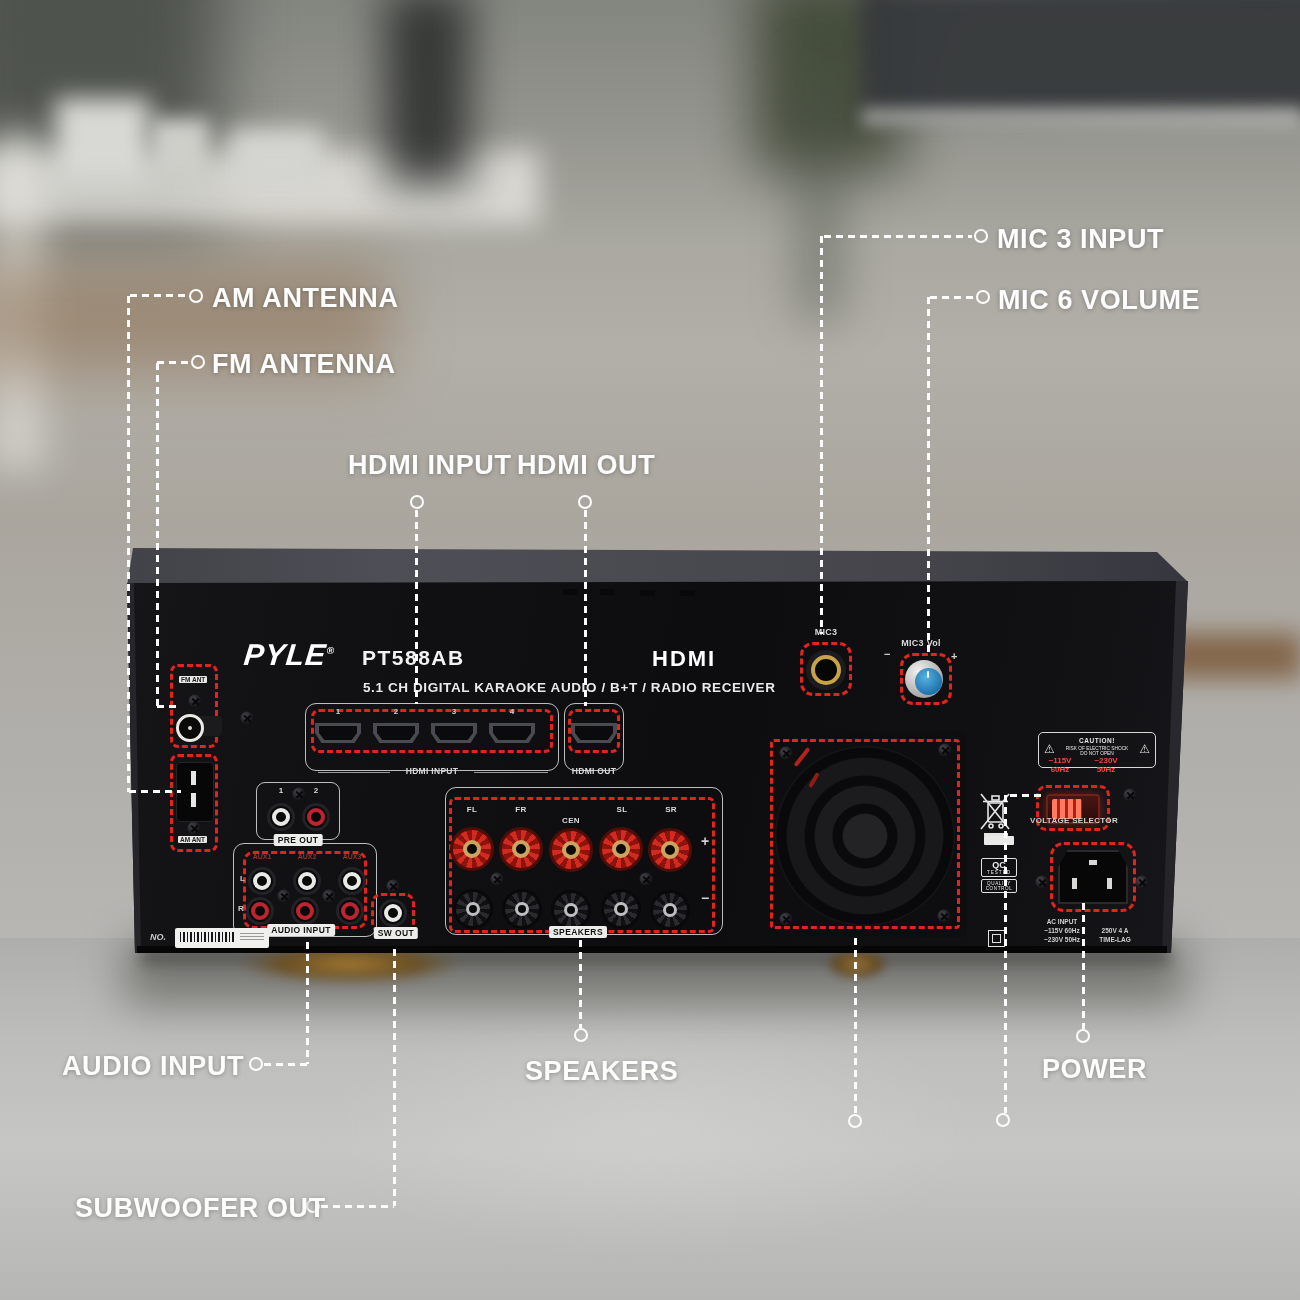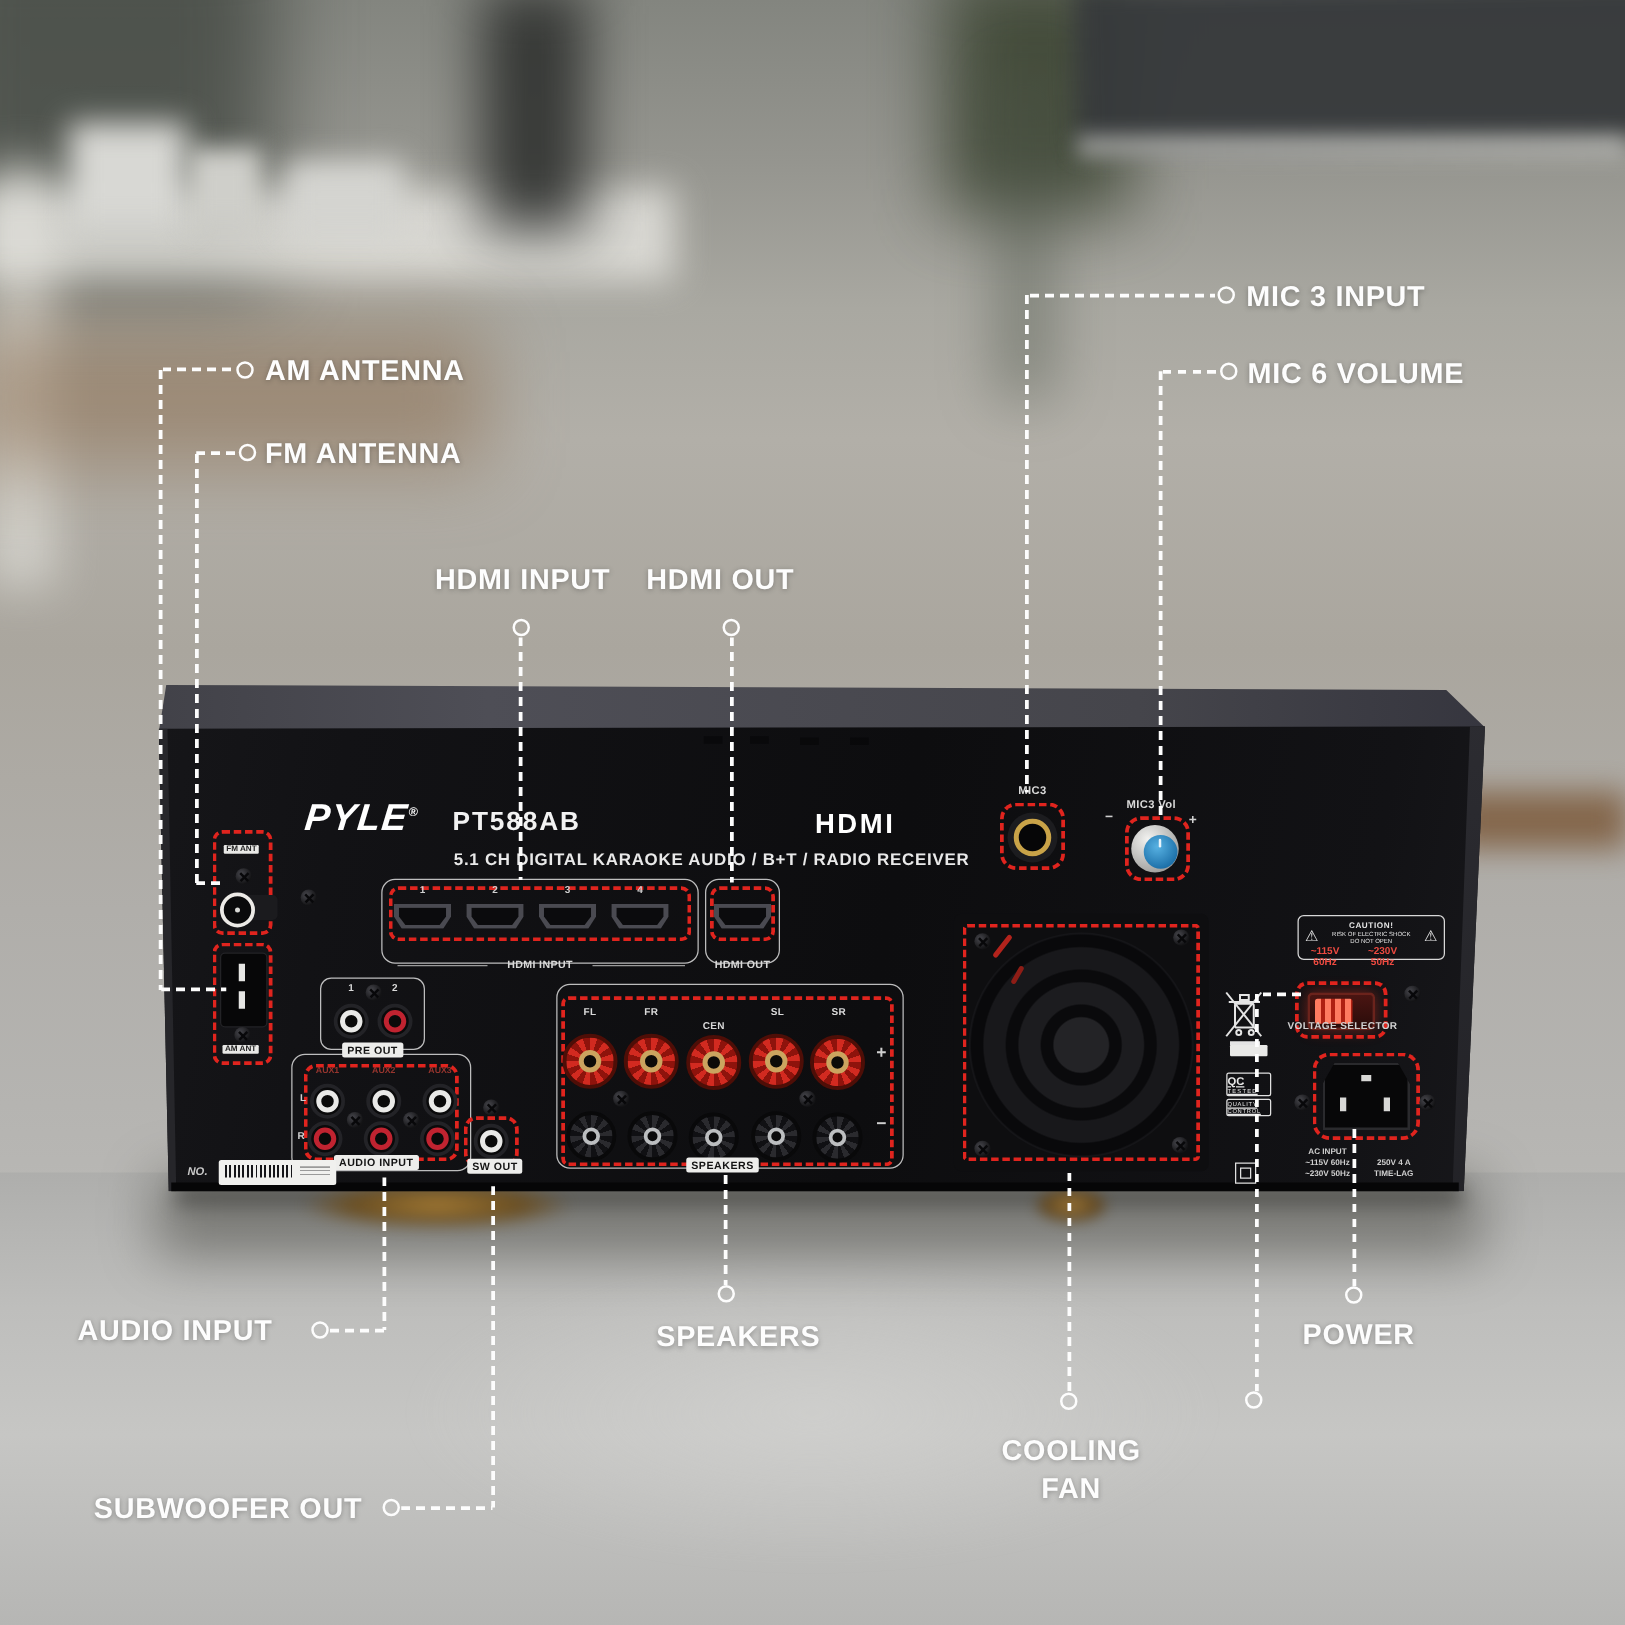--- a/index.html
+++ b/index.html
@@ -1,21 +1,21 @@
 <!DOCTYPE html>
 <html><head>
 <meta charset="utf-8">
 <style>
   html,body{margin:0;padding:0;background:#9a9a96;}
   #scene{position:relative;width:1300px;height:1300px;overflow:hidden;
          font-family:"Liberation Sans",sans-serif;background:linear-gradient(180deg,#83857f 0%,#95958f 10%,#a9a8a1 19%,#b2afa8 27%,#aaa69e 40%,#b0aeaa 56%,#b5b4b1 68%,#bcbbb8 80%,#b4b3b0 100%);}
   .abs{position:absolute;}
   .blur{position:absolute;pointer-events:none;}
   
-  .callout-label{position:absolute;color:#fdfdfd;font-weight:bold;font-size:23px;letter-spacing:.6px;
+  .callout-label{position:absolute;color:#fdfdfd;font-weight:bold;font-size:27px;letter-spacing:.6px;
                  text-shadow:0 1px 4px rgba(40,40,40,.35);white-space:nowrap;}
   .callout-circle{position:absolute;width:14px;height:14px;border:2.5px solid #fdfdfd;border-radius:50%;
                   box-sizing:border-box;background:transparent;}
   .dash-h{position:absolute;height:3px;background-image:repeating-linear-gradient(90deg,#fdfdfd 0 7px,transparent 7px 12px);}
   .dash-v{position:absolute;width:3px;background-image:repeating-linear-gradient(180deg,#fdfdfd 0 7px,transparent 7px 12px);}
   
   .red-dash{position:absolute;border:3px dashed #e0241e;border-radius:10px;box-sizing:border-box;}
   .white-box{position:absolute;border:1.5px solid rgba(232,232,232,.8);border-radius:9px;box-sizing:border-box;}
   .sticker{position:absolute;transform:translate(-50%,-50%);background:#ededeb;color:#141414;font-weight:bold;
            font-size:8.5px;padding:1px 4px;border-radius:2px;letter-spacing:.4px;white-space:nowrap;}
@@ -223,21 +223,21 @@
       <line x1="7" y1="13.5" x2="32" y2="13.5"></line>
       <rect x="16" y="8" width="7" height="4"></rect>
       <circle cx="15" cy="38" r="2"></circle>
         <circle cx="25" cy="38" r="2"></circle>
       <line x1="5" y1="6" x2="33" y2="41"></line>
       <line x1="33" y1="6" x2="5" y2="41"></line>
     </g>
     <rect x="8" y="45" width="24" height="3.5" fill="#e4e4e4"></rect>
   </svg>
   <div class="abs" style="left:984px;top:836px;width:30px;height:9px;background:#e9e9e7;border-radius:1px;"></div>
-  <div class="abs" style="left:981px;top:858px;width:36px;height:48px;color:#e9e9e9;text-decoration:underline;">
+  <div class="abs" style="left:981px;top:858px;width:36px;height:48px;color:#e9e9e9;text-align:center;">
     <div style="border:1px solid #e0e0e0;border-radius:2px;padding:1px 0;">
       <div style="font-size:9px;font-weight:bold;">QC</div>
       <div style="font-size:4.6px;letter-spacing:1px;">TESTED</div>
     </div>
     <div style="border:1px solid #e0e0e0;border-radius:2px;margin-top:2px;padding:1px 0;">
       <div style="font-size:4.6px;letter-spacing:.6px;">QUALITY</div>
       <div style="font-size:4.6px;letter-spacing:.6px;">CONTROL</div>
     </div>
   </div>
   <div class="abs" style="left:988px;top:930px;width:17px;height:17px;border:1.5px solid #e0e0e0;box-sizing:border-box;">
@@ -306,19 +306,15 @@
 
   <div class="callout-label" style="left:212px;top:283px;">AM ANTENNA</div>
   <div class="callout-label" style="left:212px;top:349px;">FM ANTENNA</div>
   <div class="callout-label" style="left:348px;top:450px;">HDMI INPUT</div>
   <div class="callout-label" style="left:517px;top:450px;">HDMI OUT</div>
   <div class="callout-label" style="left:997px;top:224px;">MIC 3 INPUT</div>
   <div class="callout-label" style="left:998px;top:285px;">MIC 6 VOLUME</div>
   <div class="callout-label" style="left:62px;top:1051px;">AUDIO INPUT</div>
   <div class="callout-label" style="left:525px;top:1056px;">SPEAKERS</div>
   <div class="callout-label" style="left:75px;top:1193px;">SUBWOOFER OUT</div>
-  <div class="callout-label" style="left:787px;top:1145px;width:140px;text-align:center;line-height:30px;">
-    <div>COOLING</div>
-    <div>FAN</div>
-  </div>
   <div class="callout-label" style="left:1042px;top:1054px;">POWER</div>
 
 </div>
 
 </body></html>

